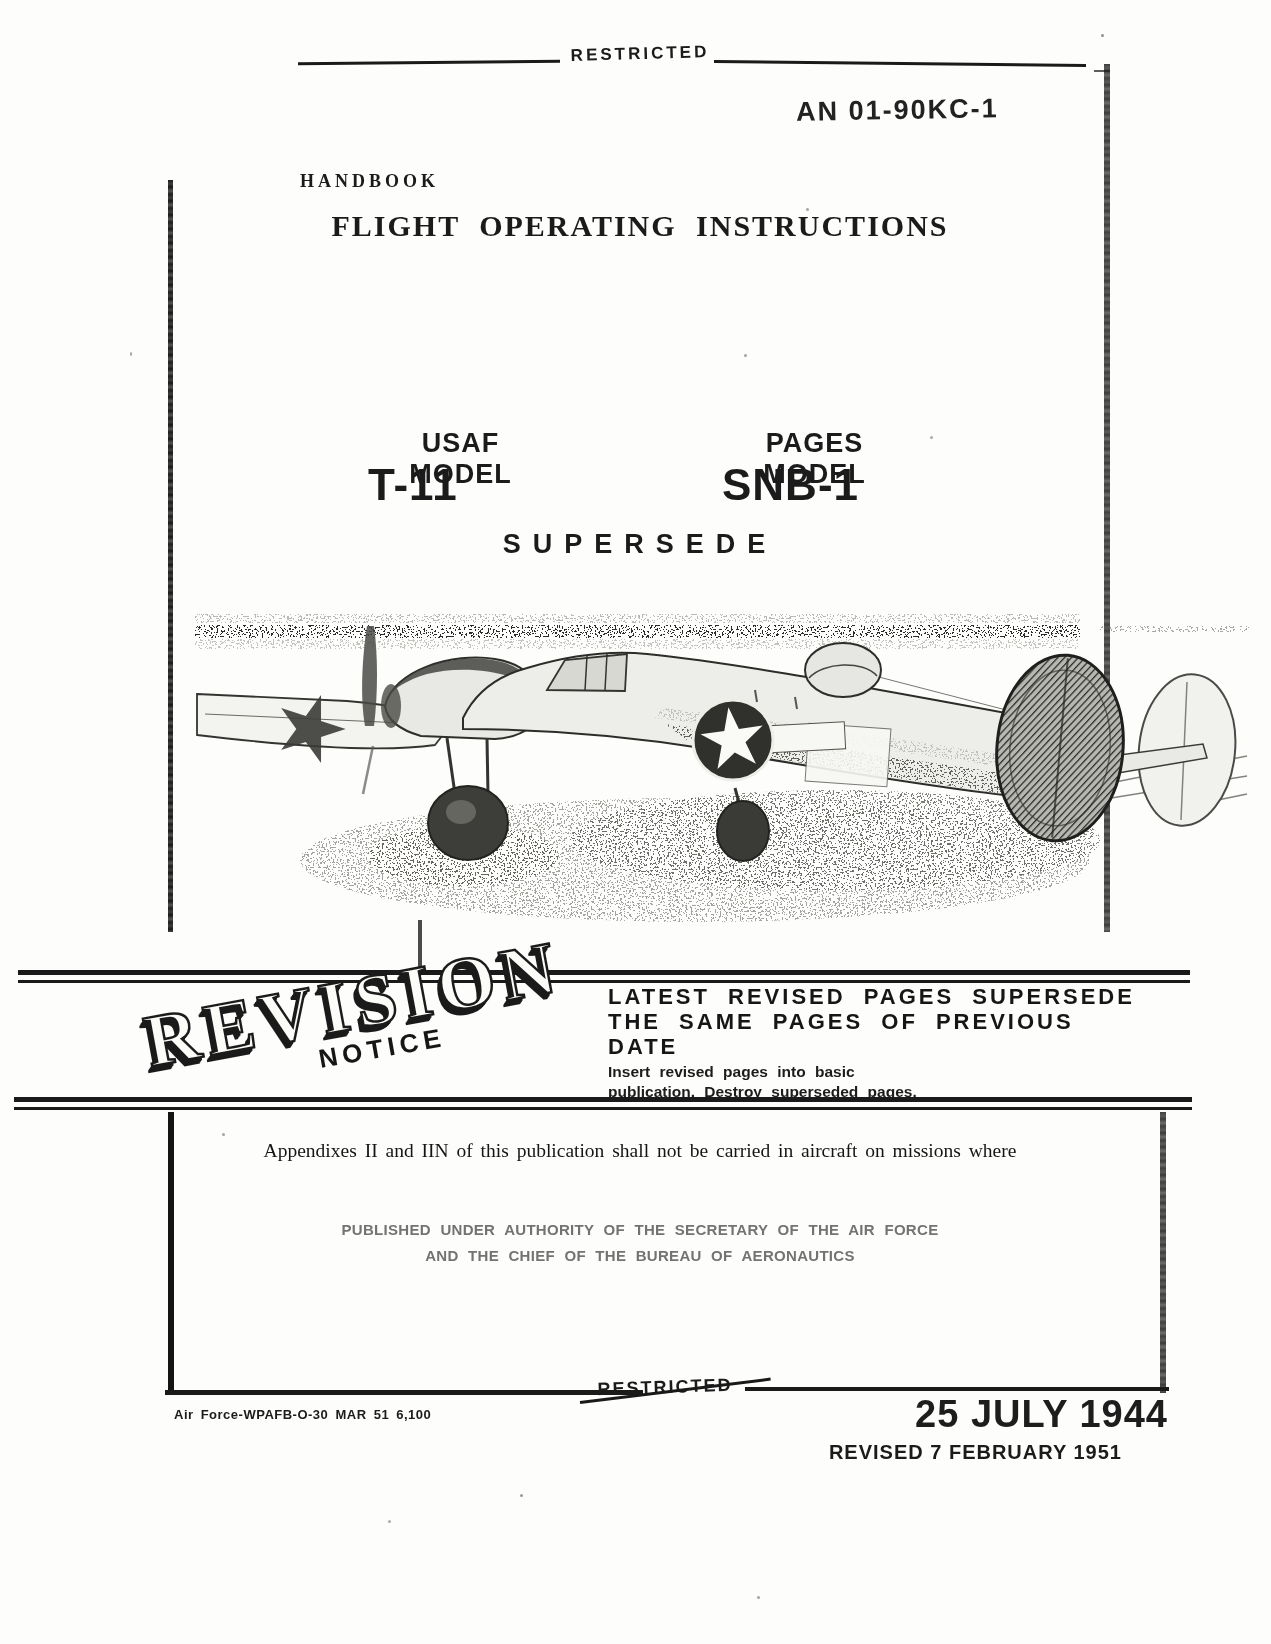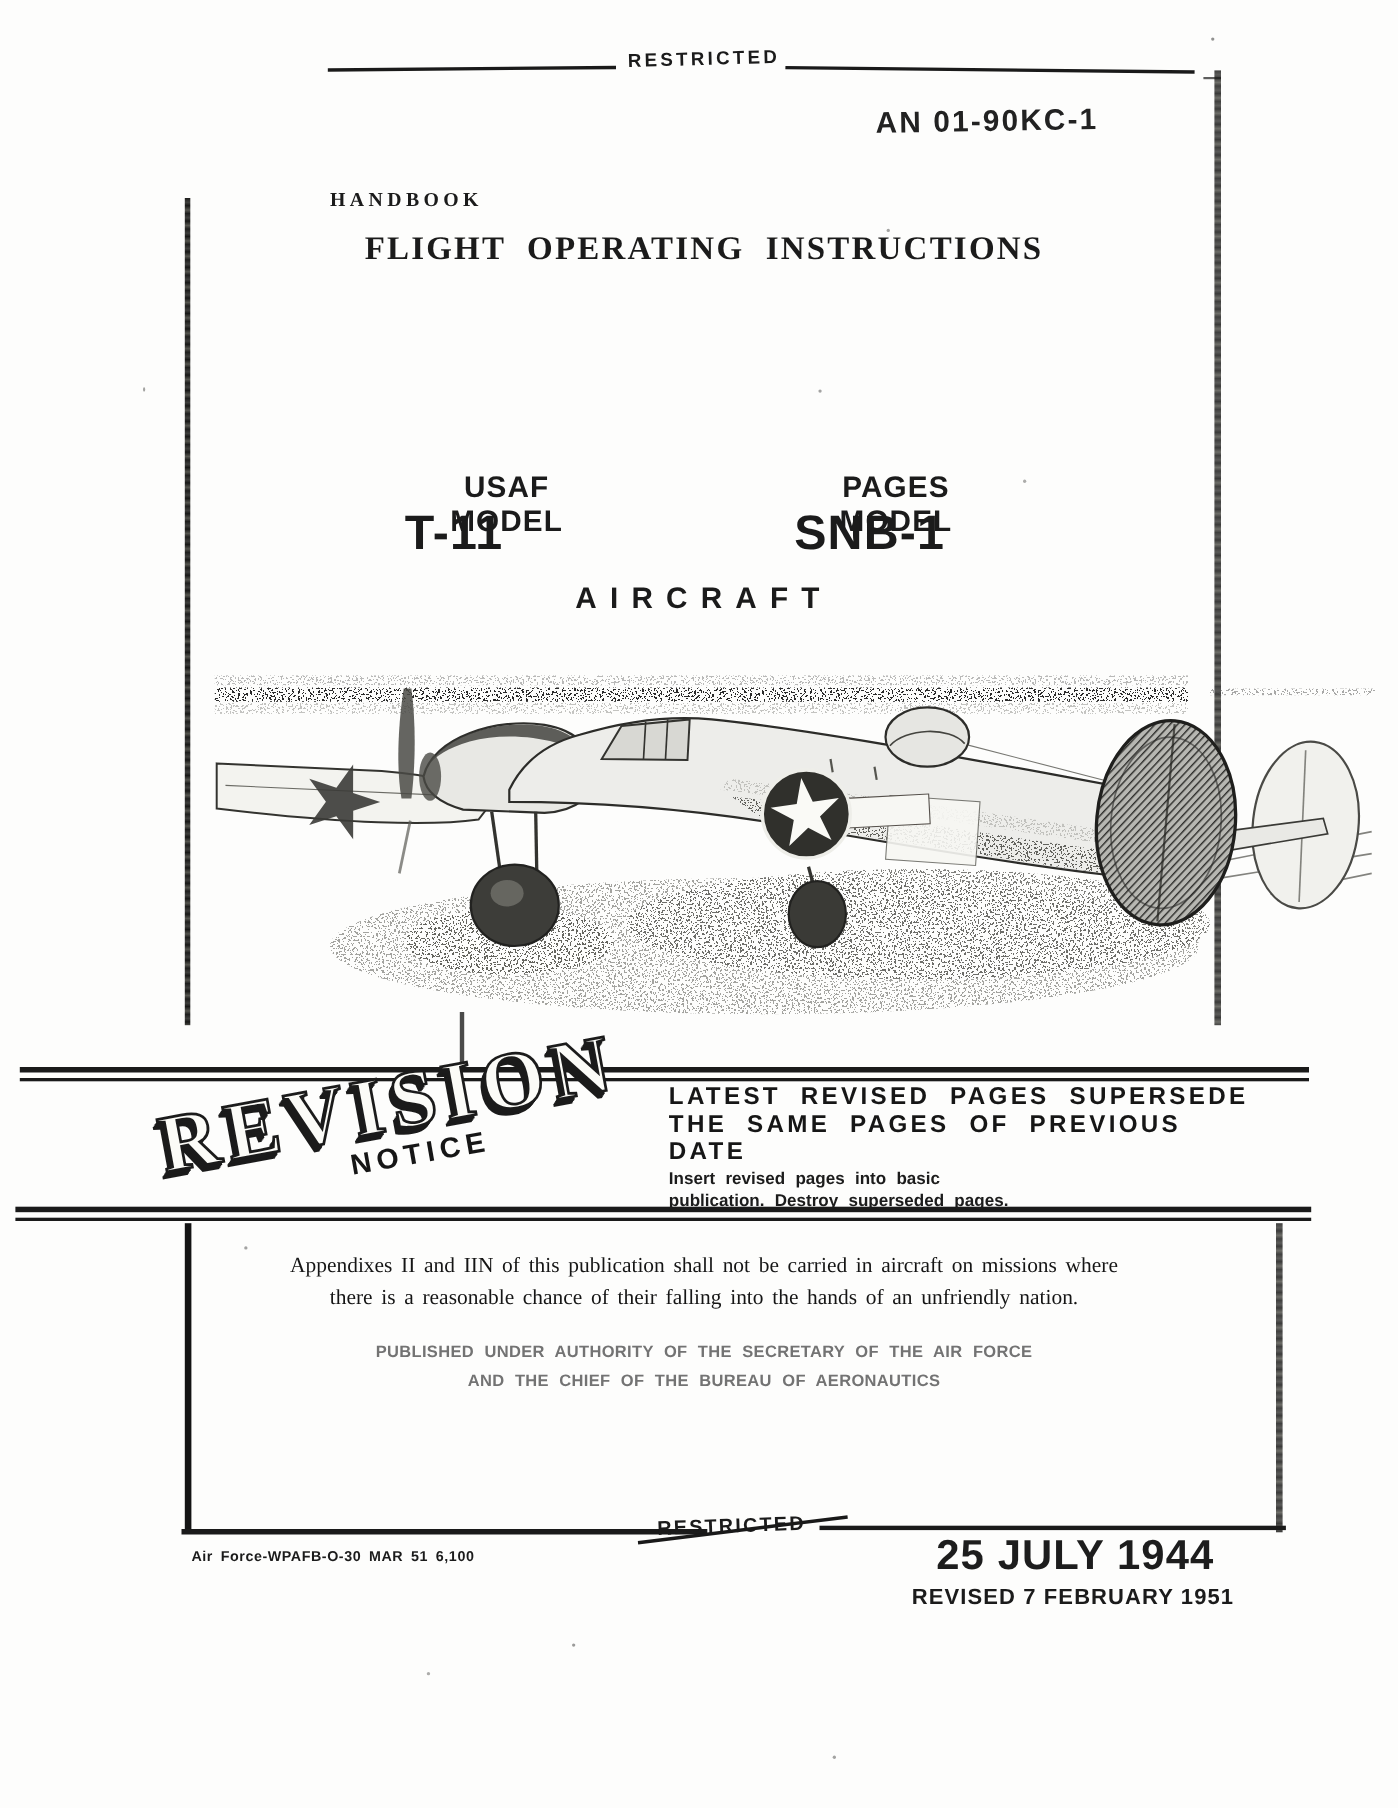--- a/index.html
+++ b/index.html
@@ -88,21 +88,21 @@
   .authority1{top:1221px;}
   .authority2{top:1247px;}
   
   .restricted-bottom{
     left:585px;top:1377px;width:160px;text-align:center;
     font-weight:800;font-size:18px;letter-spacing:2px;transform:rotate(-2deg);
   }
   .strike{left:580px;top:1401px;width:192px;height:3px;background:#191919;
     transform:rotate(-7deg);transform-origin:left center;}
   .print-code{left:174px;top:1407px;font-weight:700;font-size:13px;letter-spacing:.5px;word-spacing:3px;}
-  .date-main{left:676px;top:1393px;width:428px;text-align:right;
+  .date-main{left:740px;top:1393px;width:428px;text-align:right;
     font-weight:600;font-size:38px;letter-spacing:1px;color:#1d1d1d;}
   .date-revised{left:700px;top:1441px;width:422px;text-align:right;
     font-weight:800;font-size:20px;letter-spacing:1px;}
   
   .dot{position:absolute;border-radius:50%;background:#4a4a48;}
 </style>
 </head>
 <body>
 
 <div class="page">
@@ -116,21 +116,21 @@
   <div class="abs scratchy-v" style="left:168px;top:180px;width:5px;height:752px;"></div>
   <div class="abs scratchy-v light" style="left:1104px;top:64px;width:6px;height:868px;"></div>
 
   <div class="abs handbook">HANDBOOK</div>
   <div class="abs subtitle">FLIGHT OPERATING INSTRUCTIONS</div>
 
   <div class="abs model-label usaf-label">USAF MODEL</div>
   <div class="abs model-label navy-label">PAGES MODEL</div>
   <div class="abs model-value usaf-value">T-11</div>
   <div class="abs model-value navy-value">SNB-1</div>
-  <div class="abs aircraft-label">AIRCRAFT</div>
+  <div class="abs aircraft-label">SUPERSEDE</div>
 
   <svg class="abs illustration" viewBox="0 0 1060 340">
     <defs>
       <filter id="speckle" x="-10%" y="-10%" width="120%" height="120%">
         <feTurbulence type="fractalNoise" baseFrequency="0.55" numOctaves="2" seed="7" result="n"></feTurbulence>
         <feComponentTransfer in="n" result="nn">
           <feFuncA type="discrete" tableValues="0 0 0 1 1"></feFuncA>
         </feComponentTransfer>
         <feComposite in="SourceGraphic" in2="nn" operator="in"></feComposite>
       </filter>
@@ -241,21 +241,20 @@
     <div class="band-small">Insert revised pages into basic</div>
     <div class="band-small" style="margin-top:0;">publication. Destroy superseded pages.</div>
   </div>
 
   <div class="abs box-left"></div>
   <div class="abs scratchy-v light box-right"></div>
   <div class="abs hline box-bottom-l"></div>
   <div class="abs hline box-bottom-r"></div>
 
   <div class="abs appendix appendix1">Appendixes II and IIN of this publication shall not be carried in aircraft on missions where</div>
-  <div class="abs appendix appendix2">there is a reasonable chance of their falling into the hands of an unfriendly nation.</div>
   <div class="abs authority authority1">PUBLISHED UNDER AUTHORITY OF THE SECRETARY OF THE AIR FORCE</div>
   <div class="abs authority authority2">AND THE CHIEF OF THE BUREAU OF AERONAUTICS</div>
 
   <div class="abs restricted-bottom">RESTRICTED</div>
   <div class="abs strike"></div>
   <div class="abs print-code">Air Force-WPAFB-O-30 MAR 51 6,100</div>
   <div class="abs date-main">25 JULY 1944</div>
   <div class="abs date-revised">REVISED 7 FEBRUARY 1951</div>
 
   <div class="dot" style="left:1101px;top:34px;width:3px;height:3px;opacity:.6;"></div>

